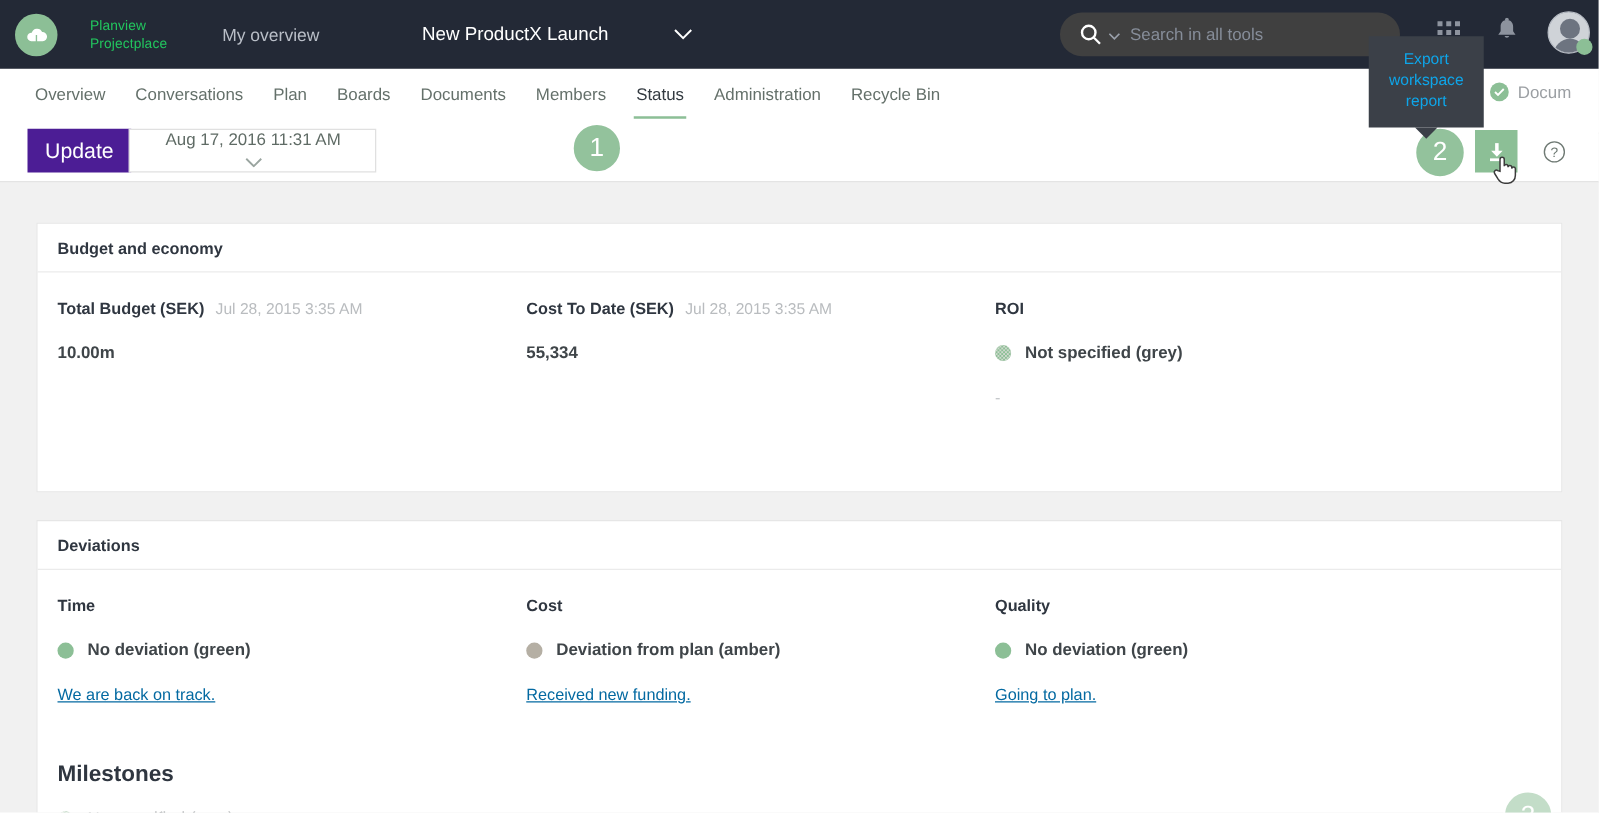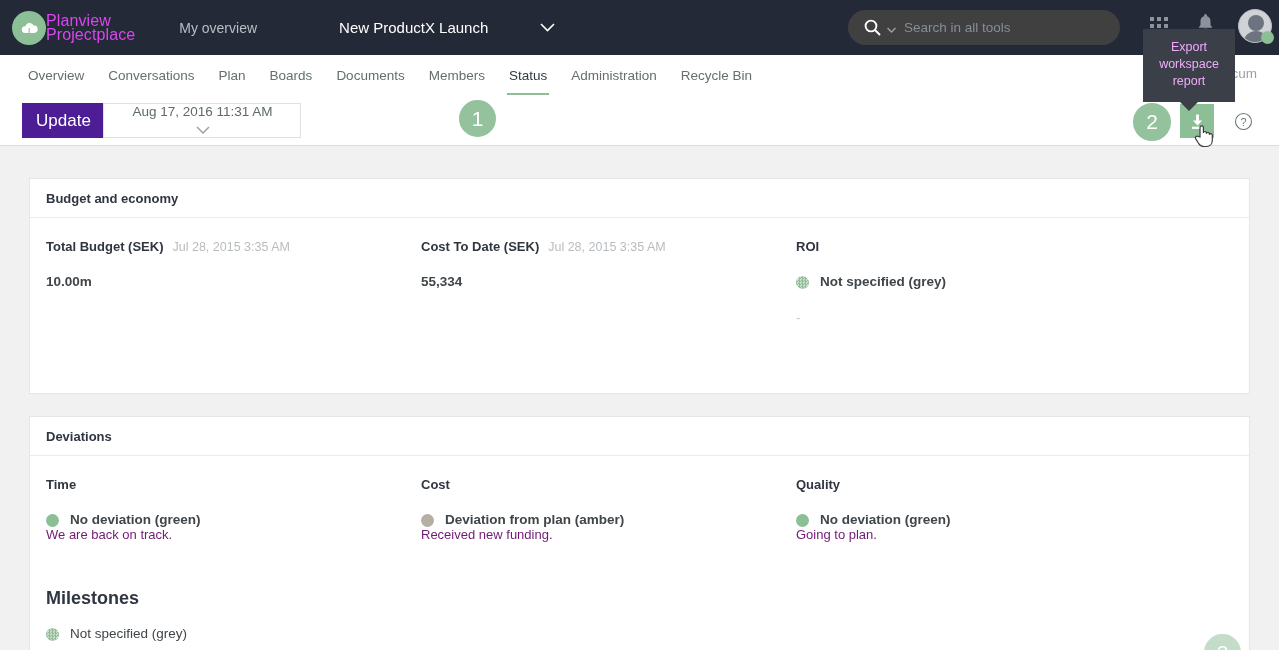--- a/index.html
+++ b/index.html
@@ -16,21 +16,21 @@
     position: absolute; top: 0; left: 0; width: 1279px; height: 55px;
     background: #232936; display: flex; align-items: center;
     z-index: 5;
   }
   .brand { display: flex; align-items: center; margin-left: 12px; }
   .brand-logo {
     width: 34px; height: 34px; border-radius: 50%;
     background: #8cbf96; display: flex; align-items: center; justify-content: center;
   }
   .brand-text {
-    margin-left: 0; color: #d946ef; font-size: 16px; line-height: 14px;
+    margin-left: 26px; color: #22c55e; font-size: 11px; line-height: 14px;
     letter-spacing: .1px;
   }
   .brand-text span { display:block; }
   .nav-myoverview {
     color: #b9bec7; font-size: 14px; margin-left: 44px; white-space: nowrap;
   }
   .ws-title {
     color: #ffffff; font-size: 15px; margin-left: 82px; white-space: nowrap;
   }
   .ws-chevron { margin-left: 52px; display:flex; align-items:center; }
@@ -131,22 +131,22 @@
   }
   .btn-help {
     position: absolute; left: 1226px; top: 104px; width: 34px; height: 34px;
     background: #ffffff; display: flex; align-items: center; justify-content: center;
     cursor: pointer;
   }
   .cursor-icon { position: absolute; left: 1194px; top: 122px; z-index: 9; }
 
   
   .tooltip {
-    position: absolute; left: 1143px; top: 29px; width: 92px;
-    background: #3b4048; color: #f0abfc; font-size: 12.5px; line-height: 17px;
+    position: absolute; left: 1095px; top: 29px; width: 92px;
+    background: #3b4048; color: #0ea5e9; font-size: 12.5px; line-height: 17px;
     text-align: center; padding: 10px 8px 12px; z-index: 20;
   }
   .tooltip::after {
     content: ""; position: absolute; left: 50%; margin-left: -9px; bottom: -9px;
     border-left: 9px solid transparent; border-right: 9px solid transparent;
     border-top: 9px solid #3b4048;
   }
 
   
   .content {
@@ -172,21 +172,21 @@
   .dot { width: 13px; height: 13px; border-radius: 50%; flex: none; }
   .dot.green { background: #8cbf96; }
   .dot.amber { background: #b5afa4; }
   .dot.grey {
     background: repeating-conic-gradient(#8cbf96 0% 25%, #cfd9cd 0% 50%) 50%/3px 3px;
   }
   .status-line {
     display: flex; align-items: flex-end; gap: 11px;
     font-size: 13.5px; color: #3f4549;
   }
-  .note { font-size: 13px; color: #701a75; }
+  .note { margin-top: 21px; font-size: 13px; color: #0369a1; text-decoration: underline; }
   .dash { margin-top: 21px; font-size: 13px; color: #c3c6c9; }
   .budget-body { padding-bottom: 68px; }
   .dev-body { padding-bottom: 24px; }
   .mile-title { font-size: 18px; font-weight: bold; color: #2f3640; }
   .mile-status { margin-top: 17px; }
 </style>
 </head>
 <body>
 
 <div class="app">

